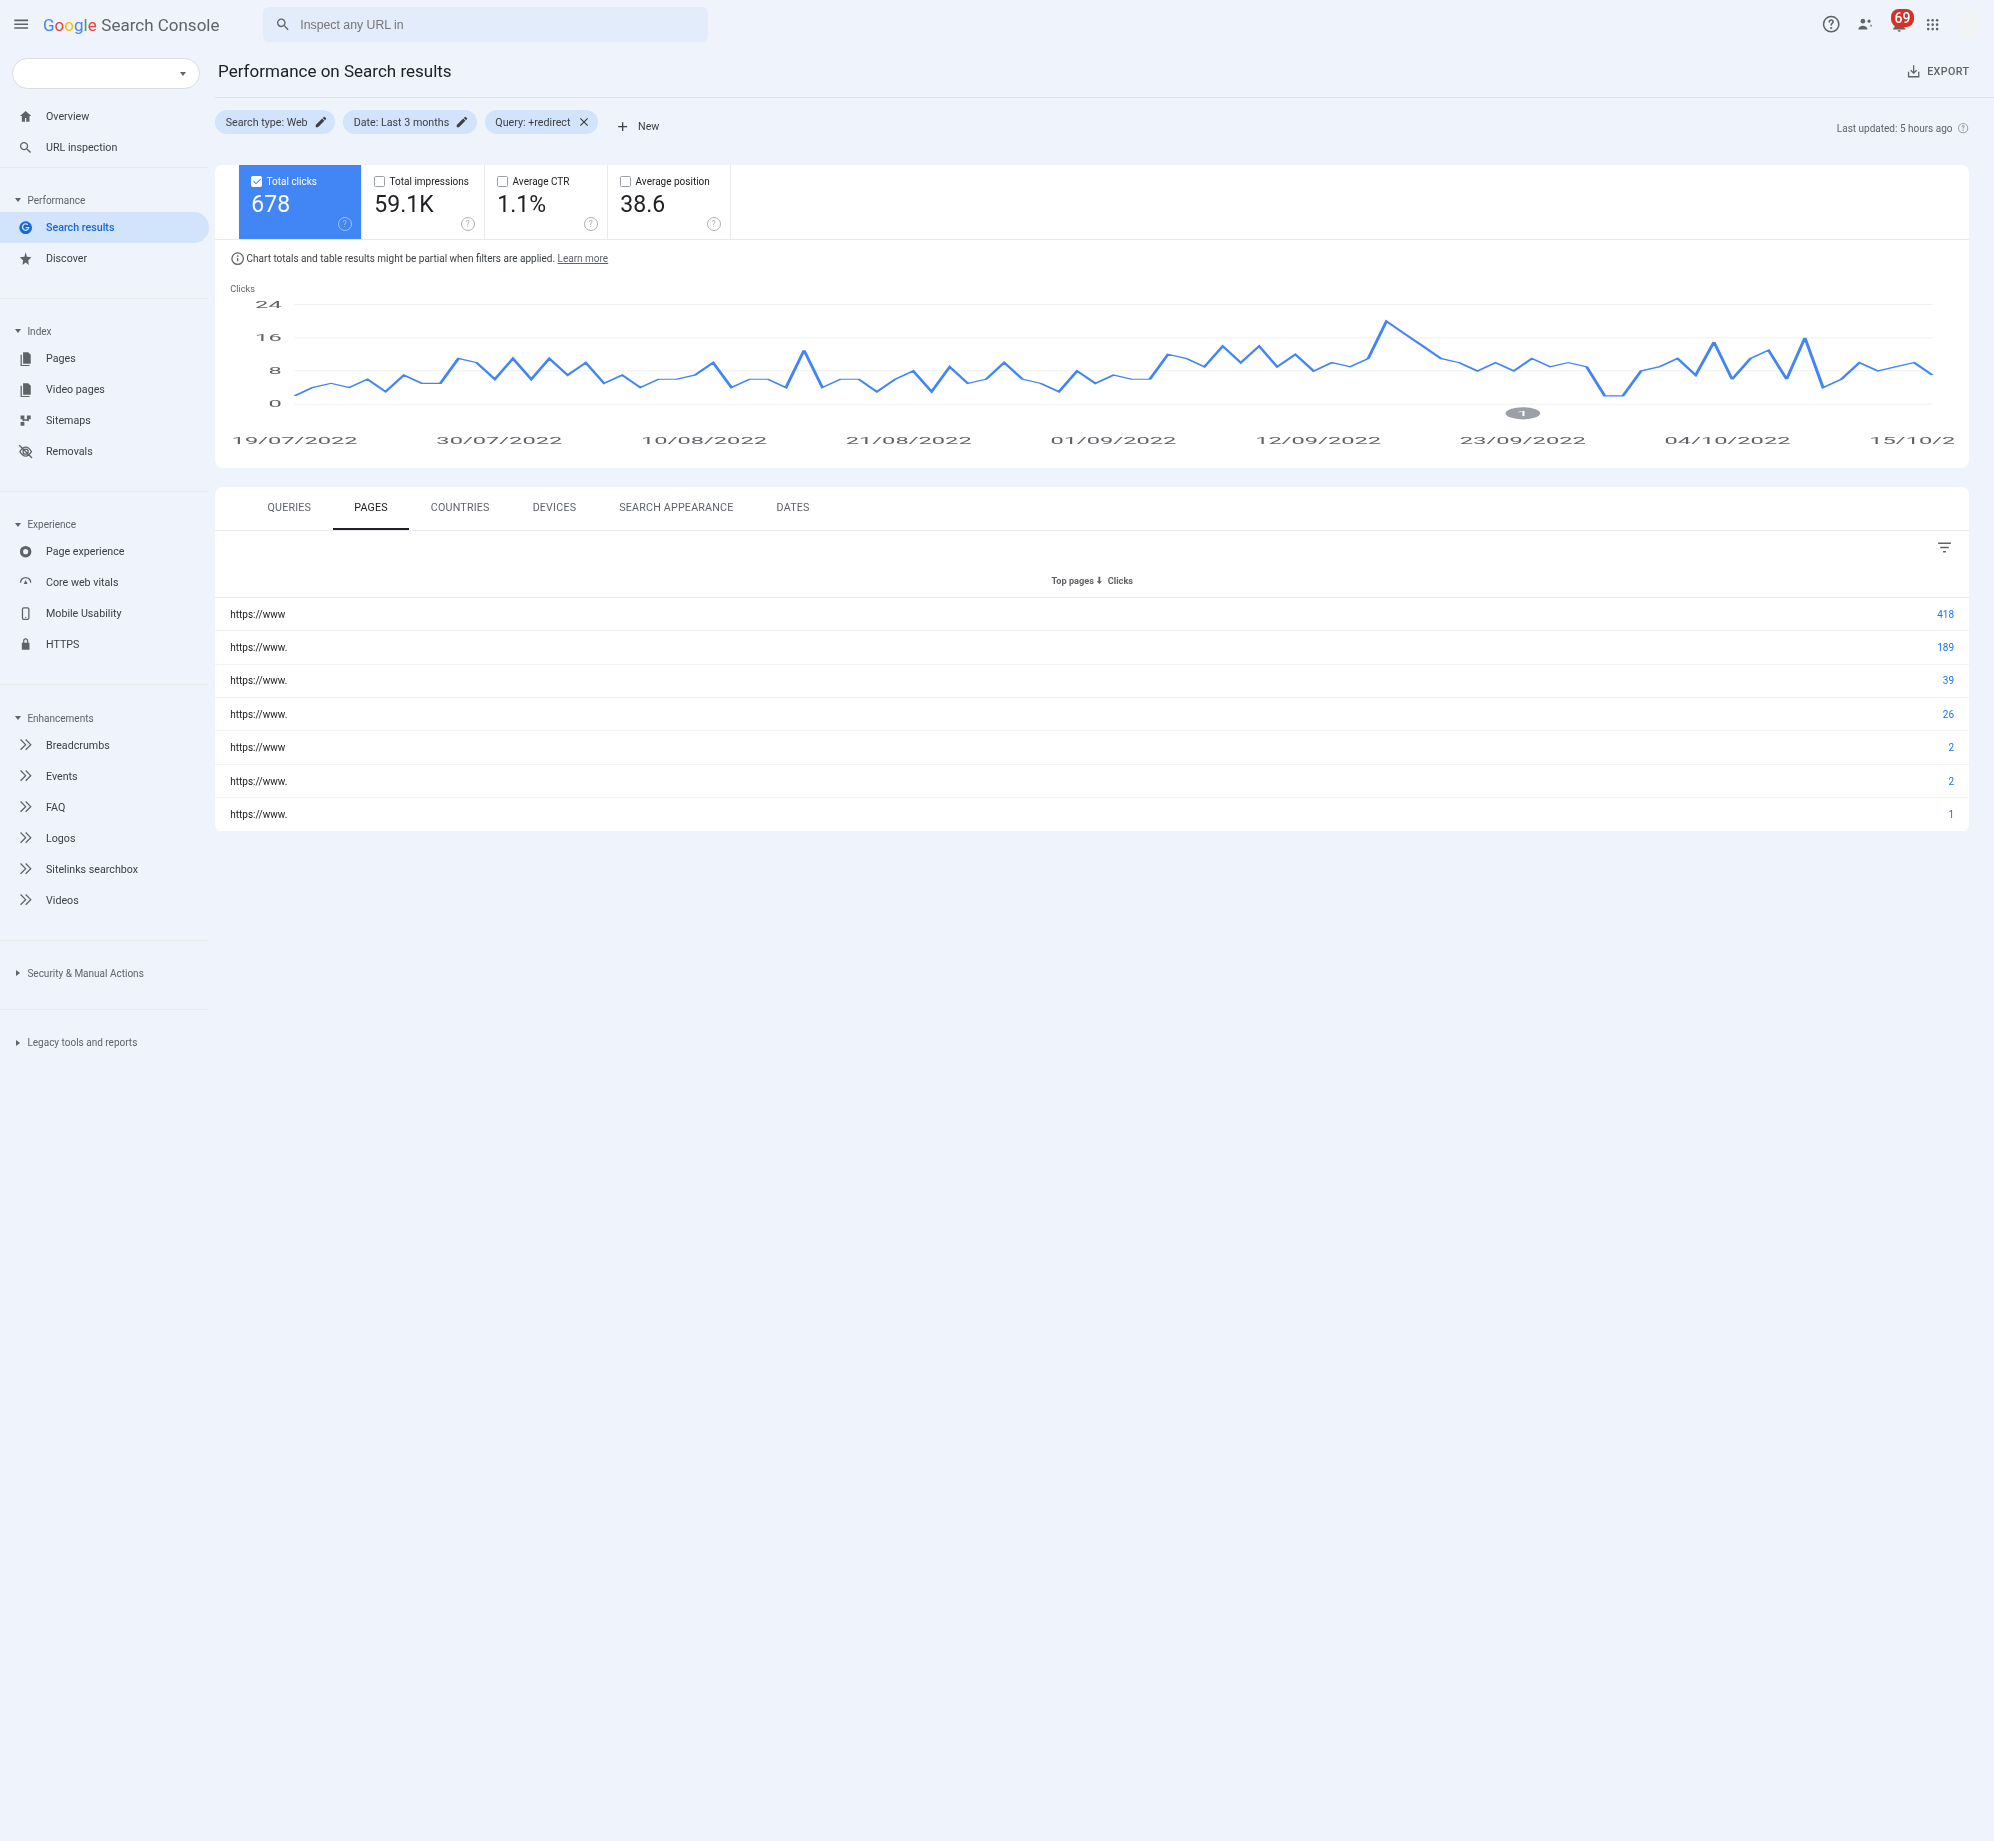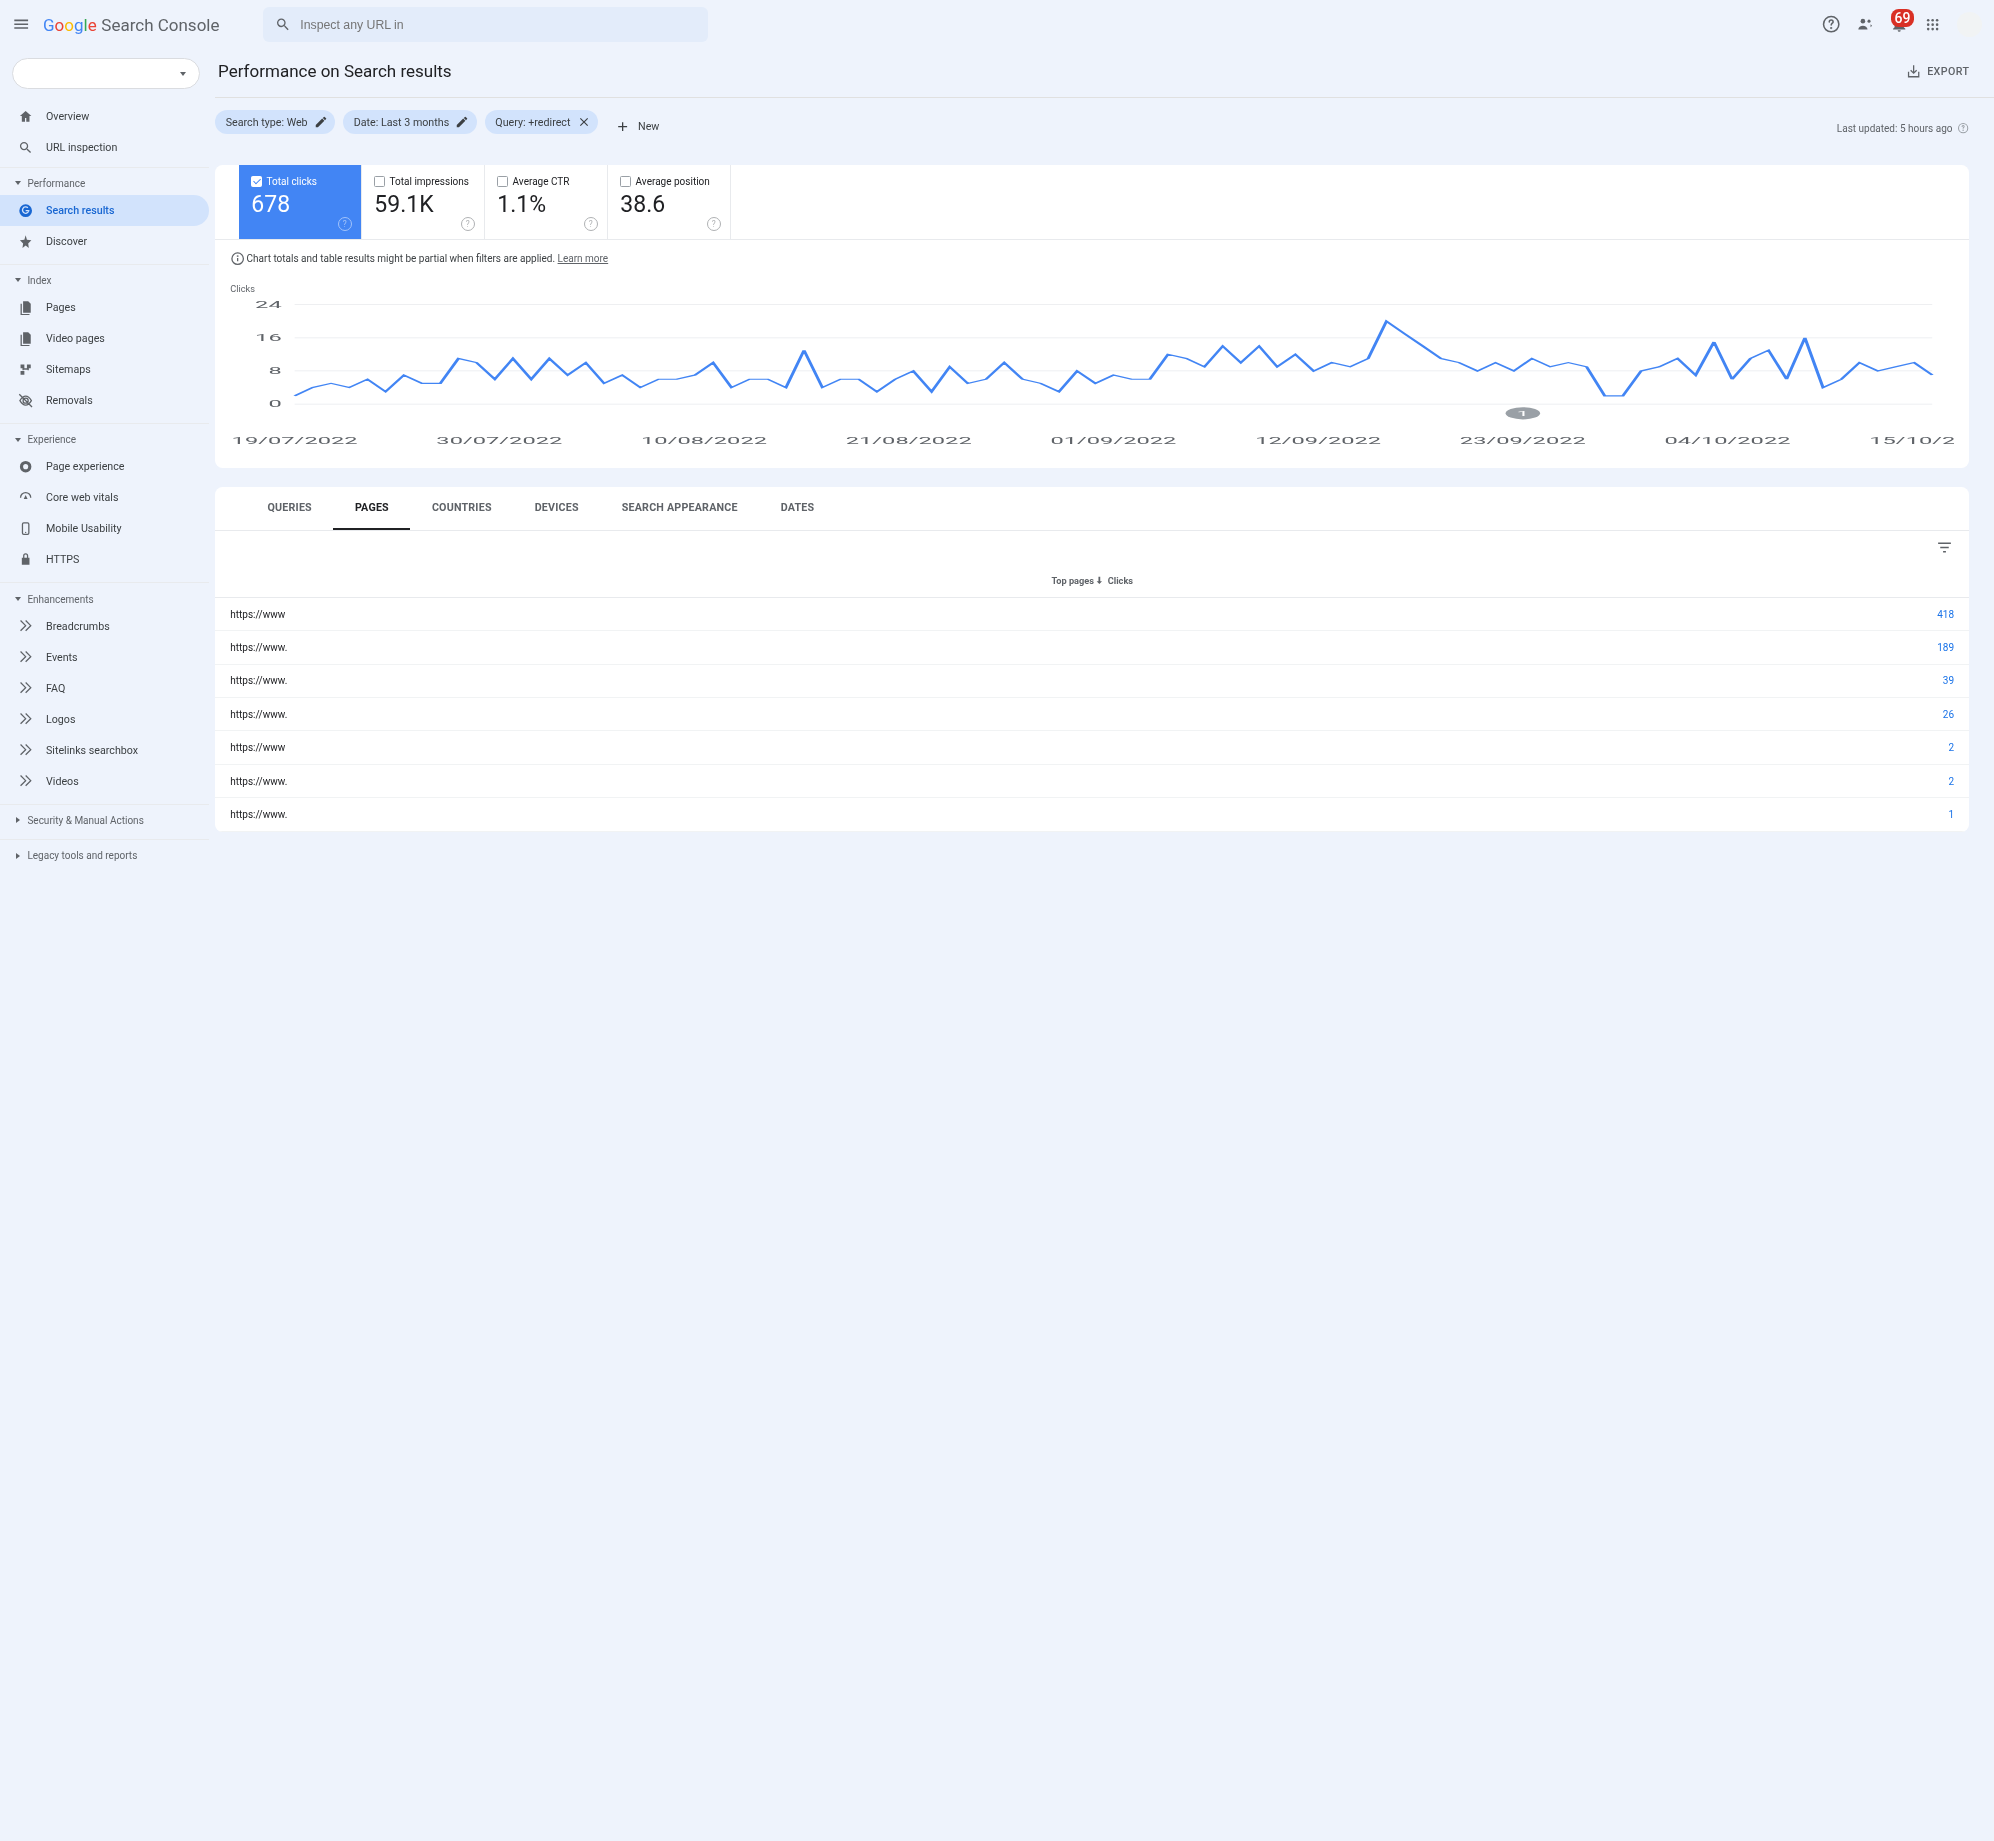--- a/index.html
+++ b/index.html
@@ -16,21 +16,21 @@
 .icon-btn { width: 18.4px; height: 18.4px; cursor: pointer; position: relative; display:flex; align-items:center; justify-content:center; }
 .badge { position: absolute; top: -6.1px; right: -6.1px; background: #d93025; color: white; border-radius: 7.7px; font-size: 14px; padding: 0.8px 3.8px; font-weight: 500; text-align: center; }
 .avatar { width: 24.6px; height: 24.6px; border-radius: 50%; background: #f1f3f4; }
 .body { display: flex; flex: 1; overflow: hidden; }
 .sidebar { width: 215px; padding: 9.2px 6.1px 9.2px 0; overflow-y: auto; }
 .property-selector { margin: 0 9.2px 12.3px 12.3px; border: 0.8px solid #dadce0; border-radius: 17px; height: 31px; display: flex; align-items: center; padding: 0 12.3px; justify-content: space-between; background: white; cursor: pointer; }
 .nav-item { display: flex; align-items: center; height: 31px; padding: 0 12.3px 0 18.4px; border-radius: 0 15.3px 15.3px 0; cursor: pointer; gap: 12.3px; color: #3c4043; }
 .nav-item.active { background: #d2e3fc; color: #1967d2; font-weight: 500; text-align: center; }
 .nav-item .nav-icon { width: 15.3px; height: 15.3px; color: #5f6368; display:flex; align-items:center; justify-content:center;}
 .nav-item.active .nav-icon { color: #1967d2; }
-.nav-section { padding: 4px 0; border-top: 0.8px solid #e8eaed; margin-top: 3.1px; }
+.nav-section { padding: 21px 0; border-top: 0.8px solid #e8eaed; margin-top: 3.1px; }
 .nav-section-header { display: flex; align-items: center; padding: 6.1px 12.3px 6.1px 15.3px; font-size: 10px; color: #5f6368; gap: 6.1px; cursor: pointer; }
 .main { flex: 1; overflow-y: auto; padding: 0 24.6px 24.6px 0; }
 .page-header { display: flex; align-items: center; justify-content: space-between; padding: 12.3px 0 15.3px 3.1px; }
 .page-title { font-size: 17px; font-weight: 400; color: #202124; }
 .export-btn { display: flex; align-items: center; gap: 6.1px; font-size: 10.7px; font-weight: 500; color: #5f6368; cursor: pointer; letter-spacing: 0.4px; }
 .divider { border: none; border-top: 0.8px solid #e0e0e0; margin: 0 -24.6px 0 0; }
 .filters { display: flex; align-items: flex-end; gap: 7.7px; padding: 12.3px 0; }
 .chip { background: #d2e3fc; border-radius: 12.3px; height: 24.6px; display: flex; align-items: center; padding: 0 7.7px 0 10.7px; font-size: 10.7px; color: #3c4043; gap: 6.1px; cursor: pointer; }
 .chip .chip-icon { width: 14px; height: 14px; color: #3c4043; }
 .new-filter { display: flex; align-items: center; gap: 7.7px; padding: 0 9.2px; cursor: pointer; color: #3c4043; font-size: 10.7px; }
@@ -45,21 +45,21 @@
 .metric.active .metric-check::after { content:''; position:absolute; left:2.3px; top:0px; width:3.1px; height:6.1px; border:solid #4285f4; border-width:0 1.5px 1.5px 0; transform:rotate(45deg); }
 .metric-value { font-size: 23px; margin-top: 4.6px; }
 .metric-help { position: absolute; bottom: 7.7px; right: 9.2px; width: 14px; height: 14px; border: 1.2px solid currentColor; border-radius: 50%; opacity: 0.5; display:flex; align-items:center; justify-content:center; font-size:8.4px; }
 .metric:not(.active) .metric-help { color: #5f6368; }
 .info-banner { display: flex; align-items: center; gap: 1px; padding: 10.7px 15.3px; font-size: 10px; color: #3c4043; }
 .info-banner a { color: #5f6368; text-decoration: underline; }
 .chart-area { padding: 6.1px 15.3px 18.4px 15.3px; }
 .chart-ylabel { font-size: 9.2px; color: #5f6368; margin-bottom: 3.1px; }
 .chart-svg { width: 100%; height: 153px; }
 .tabs { display: flex; border-bottom: 0.8px solid #e8eaed; padding: 0 31px; }
-.tab { padding: 14px 21.5px; font-size: 10.7px; font-weight: 700; color: #5f6368; cursor: pointer; letter-spacing: 0.2px; border-bottom: 2.3px solid transparent; }
+.tab { padding: 14px 21.5px; font-size: 10.7px; font-weight: 400; color: #5f6368; cursor: pointer; letter-spacing: 0.2px; border-bottom: 2.3px solid transparent; }
 .tab.active { color: #202124; border-bottom-color: #202124; }
 .table-toolbar { display: flex; justify-content: flex-end; padding: 7.7px 15.3px; }
 .table-header-row { display: flex; justify-content: center; padding: 10.7px 15.3px; font-size: 9.2px; color: #5f6368; border-bottom: 0.8px solid #e8eaed; font-weight: bold; }
 .table-header-row .clicks-col { display: flex; align-items: center; gap: 3.1px; }
 .table-row { display: flex; justify-content: space-between; padding: 10.7px 15.3px; font-size: 10px; border-bottom: 0.8px solid #f1f3f4; cursor: pointer; }
 .table-row .click-val { color: #1a73e8; }
 svg { display: block; }
 .chevron-down { width:0; height:0; border-left:3.8px solid transparent; border-right:3.8px solid transparent; border-top:4.6px solid #5f6368; }
 </style>
 </head>

